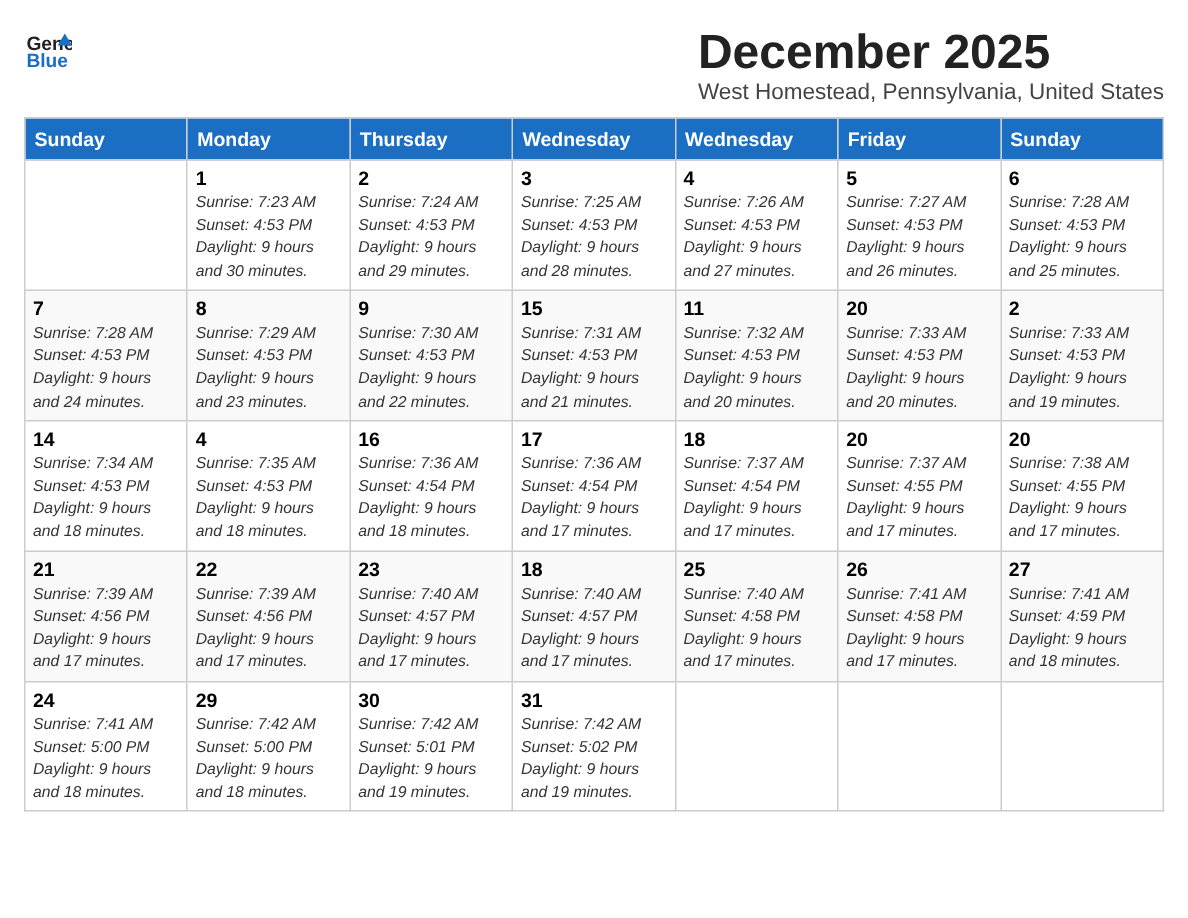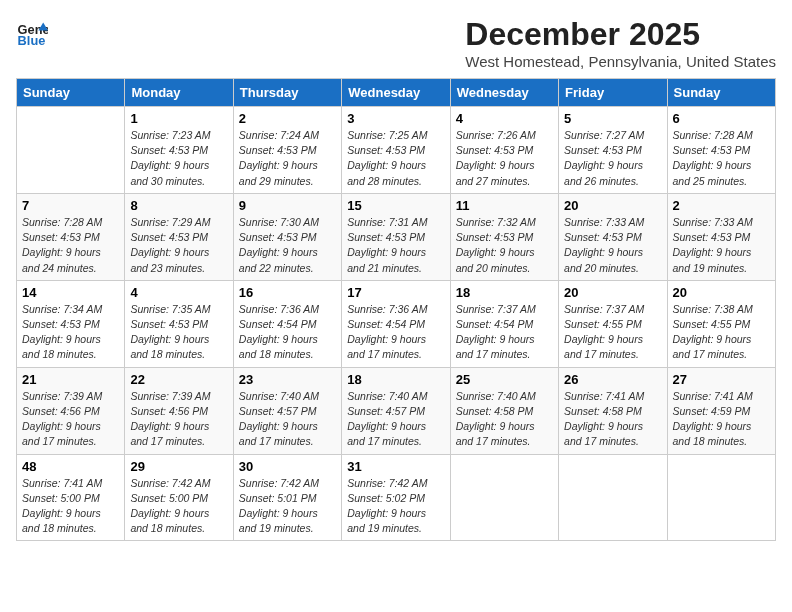--- a/index.html
+++ b/index.html
@@ -225,21 +225,21 @@
           <span class="day-num">26</span>
           <div class="day-info">Sunrise: 7:41 AM<br>Sunset: 4:58 PM<br>Daylight: 9 hours and 17 minutes.</div>
         </td>
         <td>
           <span class="day-num">27</span>
           <div class="day-info">Sunrise: 7:41 AM<br>Sunset: 4:59 PM<br>Daylight: 9 hours and 18 minutes.</div>
         </td>
       </tr>
       <tr>
         <td>
-          <span class="day-num">48</span>
+          <span class="day-num">24</span>
           <div class="day-info">Sunrise: 7:41 AM<br>Sunset: 5:00 PM<br>Daylight: 9 hours and 18 minutes.</div>
         </td>
         <td>
           <span class="day-num">29</span>
           <div class="day-info">Sunrise: 7:42 AM<br>Sunset: 5:00 PM<br>Daylight: 9 hours and 18 minutes.</div>
         </td>
         <td>
           <span class="day-num">30</span>
           <div class="day-info">Sunrise: 7:42 AM<br>Sunset: 5:01 PM<br>Daylight: 9 hours and 19 minutes.</div>
         </td>

